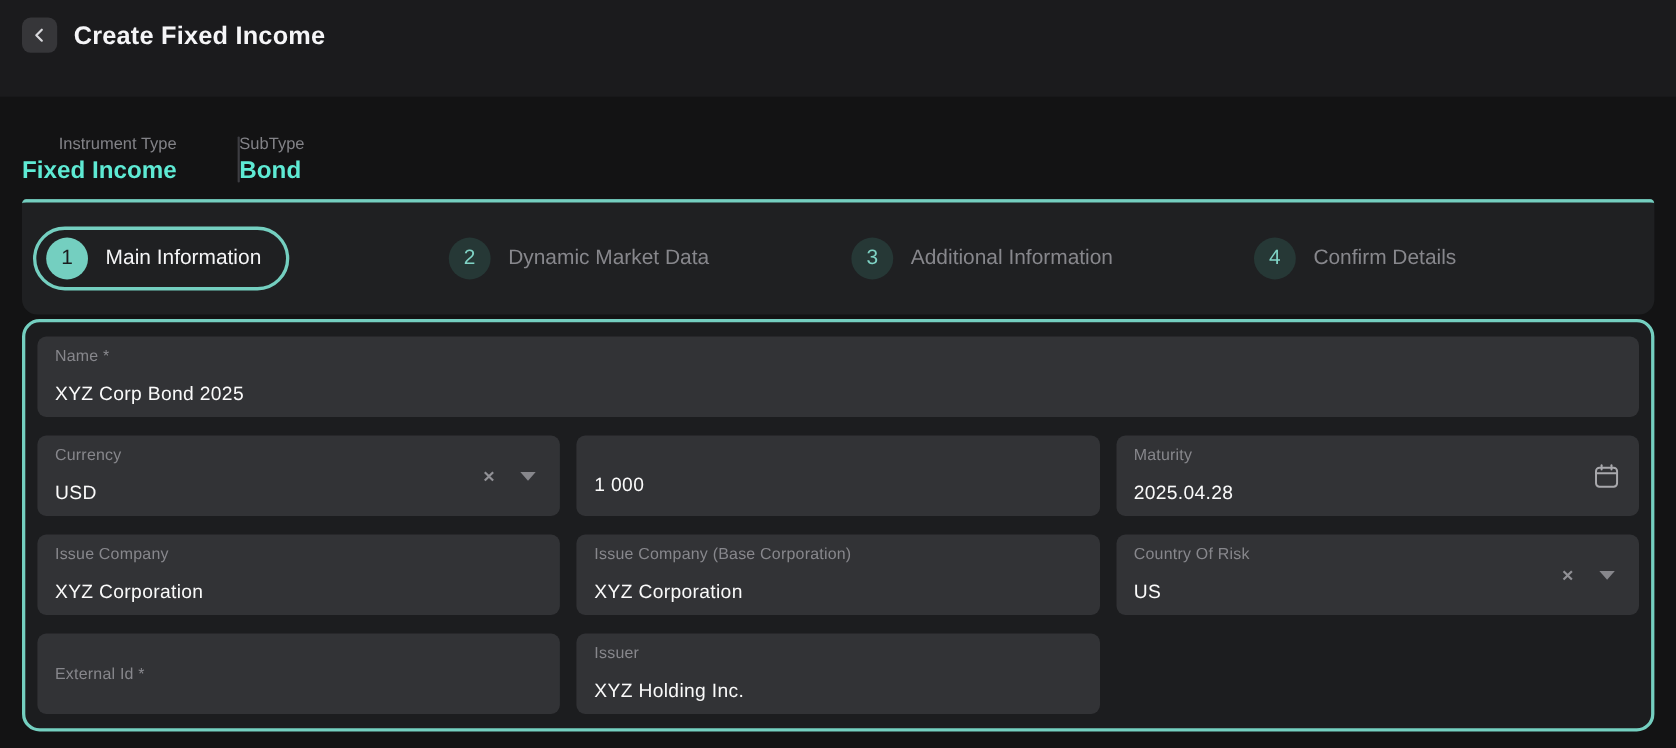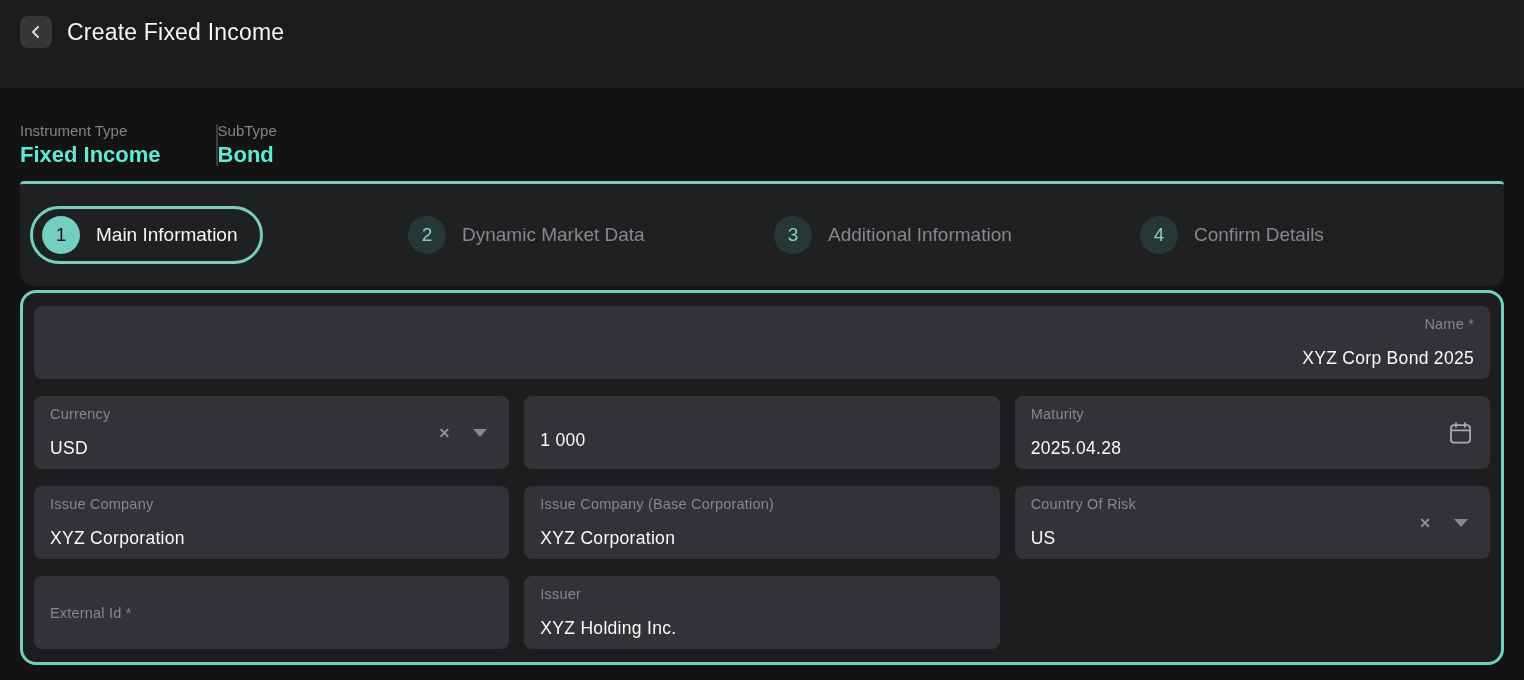--- a/index.html
+++ b/index.html
@@ -14,26 +14,26 @@
     height: 88px; background: #1b1b1d;
     display: flex; align-items: flex-start; gap: 15px;
     padding: 16px 20px;
   }
   .back-btn {
     width: 32px; height: 32px; border-radius: 8px;
     background: #363639; border: none; cursor: pointer;
     display: flex; align-items: center; justify-content: center;
     flex: 0 0 auto;
   }
-  .page-title { font-size: 23px; font-weight: normal; line-height: 32px; letter-spacing: .2px; }
+  .page-title { font-size: 23px; font-weight: bold; line-height: 32px; letter-spacing: .2px; }
 
   
   .meta { display: flex; align-items: stretch; margin: 34px 20px 13px; }
   .meta-col { display: flex; flex-direction: column; }
-  .meta-col.first { padding-right: 55px; }
+  .meta-col.first { padding-right: 55px; align-items: flex-end; }
   .meta-col.second { }
   .meta-label { font-size: 15px; color: #828287; margin-bottom: 3px; }
   .meta-value { font-size: 22px; font-weight: bold; color: #5eead4; }
   .meta-divider { width: 2px; background: #3d3d42; border-radius: 2px; margin: 2px 0; }
 
   
   .stepper {
     margin: 0 20px; background: #1f2022;
     border-top: 3px solid var(--accent);
     border-radius: 4px 4px 14px 14px;
@@ -62,21 +62,21 @@
     background: #1c1d1f; padding: 13px 11px;
     display: grid; grid-template-columns: repeat(3, 1fr);
     gap: 17px 15px;
   }
   .field {
     background: #323336; border-radius: 8px;
     min-height: 68px; padding: 10px 16px;
     position: relative; display: flex; flex-direction: column; justify-content: center;
     cursor: text;
   }
-  .field.full { grid-column: 1 / -1; align-items: flex-end; }
+  .field.full { grid-column: 1 / -1; }
   .f-label { font-size: 14.5px; color: #87878c; letter-spacing: .2px; }
   .f-value { font-size: 17.5px; color: #fafafa; margin-top: 16px; letter-spacing: .3px; }
   .controls {
     position: absolute; right: 22px; top: 50%; transform: translateY(-50%);
     display: flex; align-items: center; gap: 23px;
   }
   .clear-x { color: #919196; font-size: 14px; font-weight: bold; cursor: pointer; line-height: 1; }
   .caret-down {
     width: 0; height: 0; cursor: pointer;
     border-left: 7px solid transparent; border-right: 7px solid transparent;

